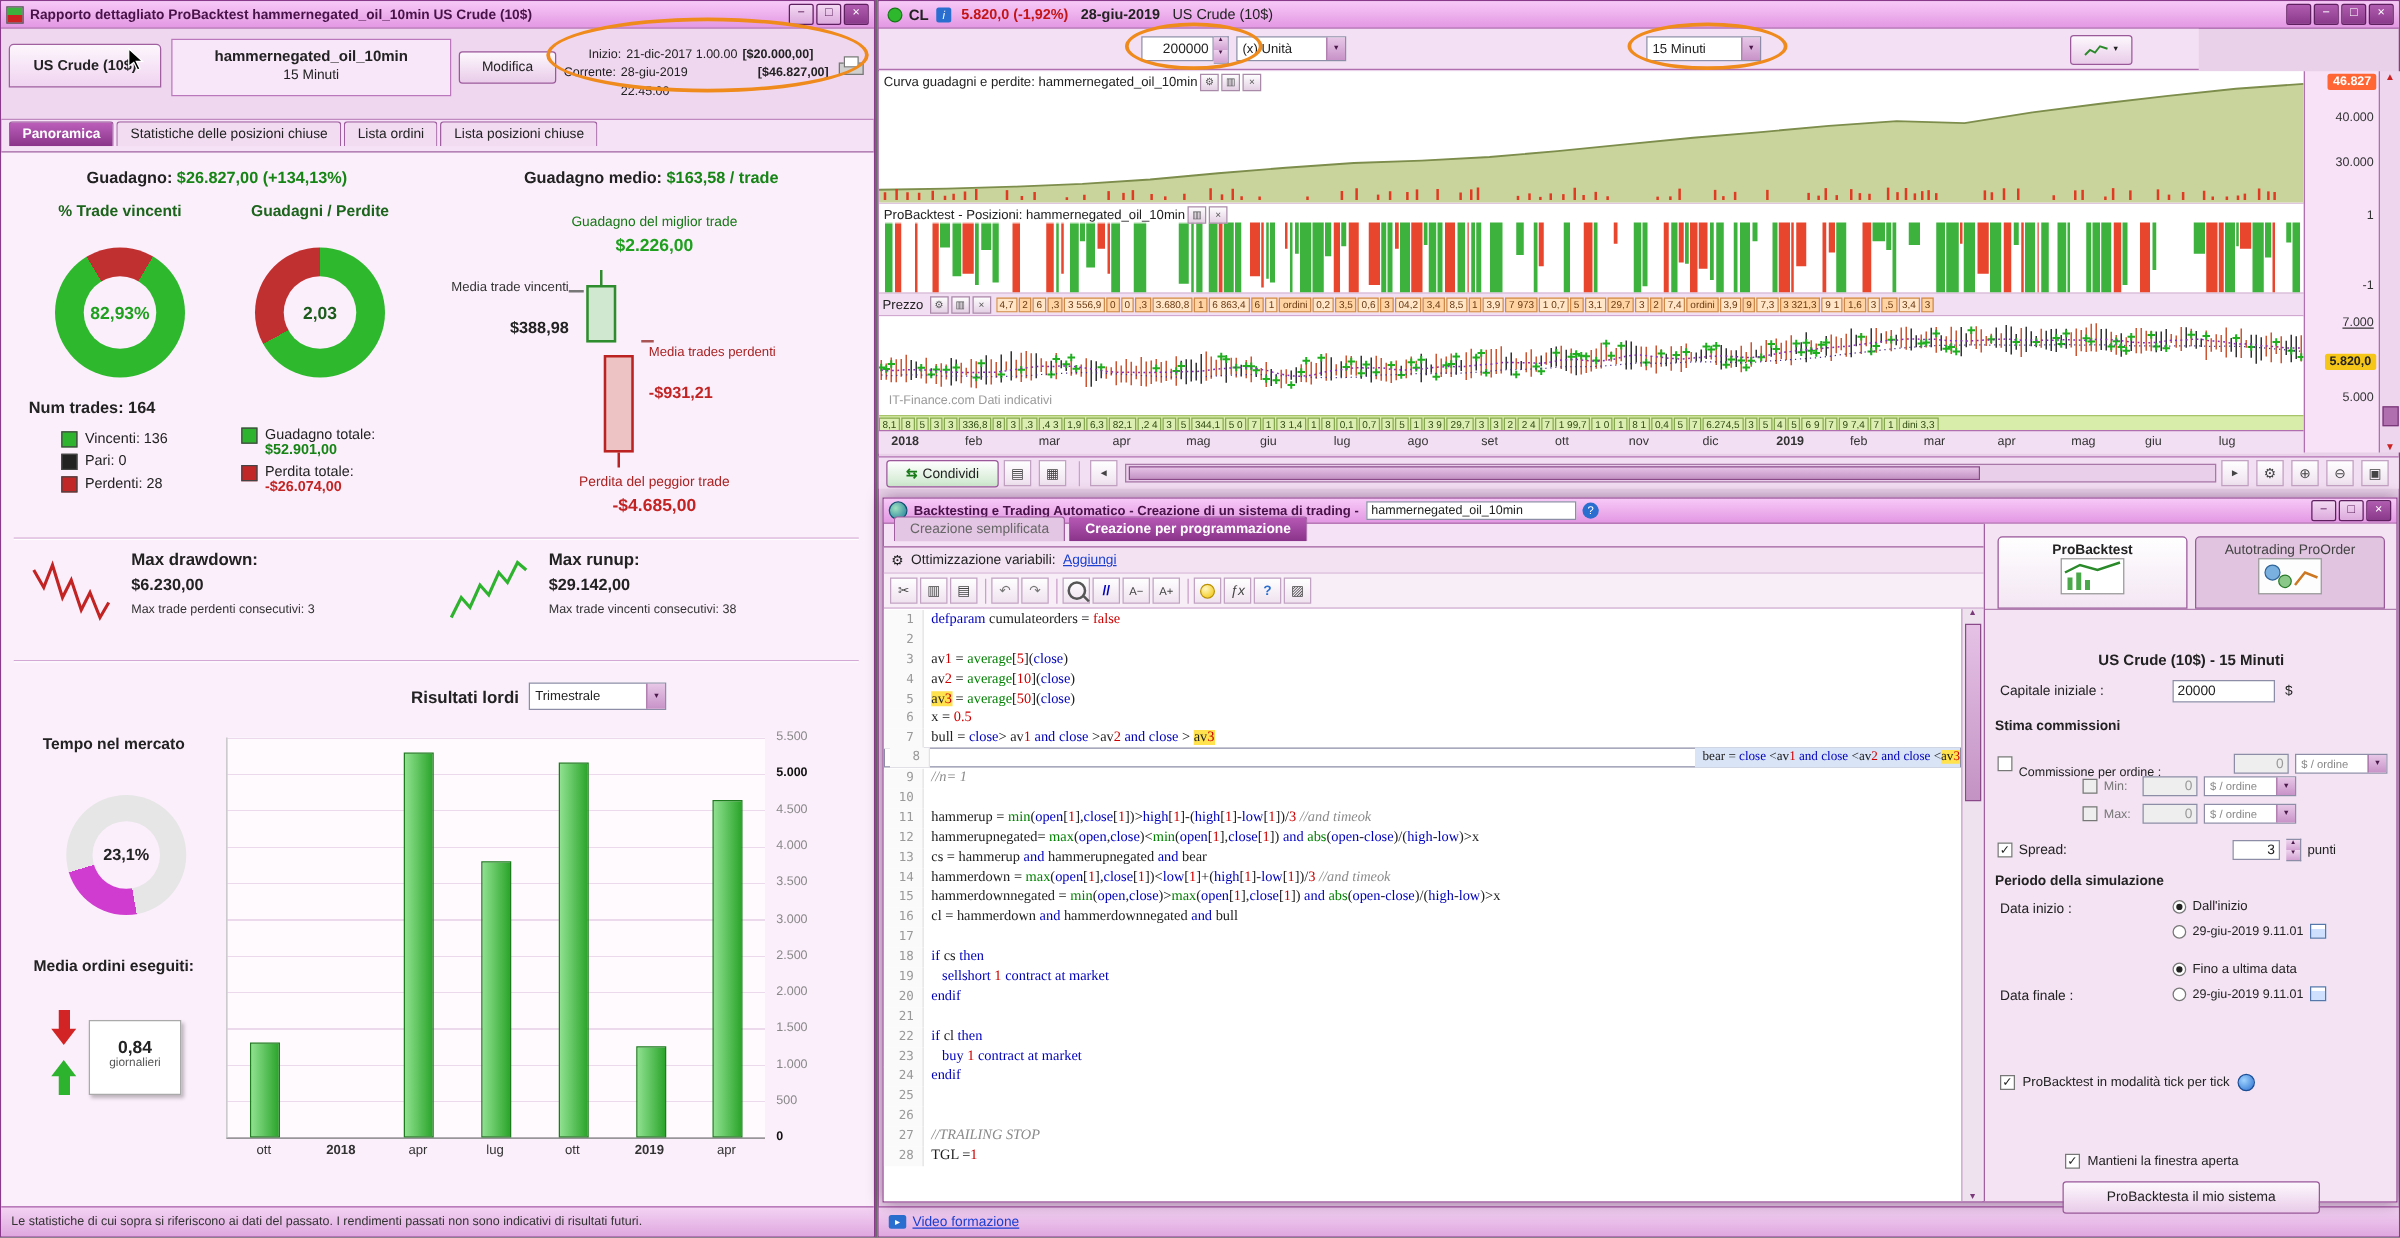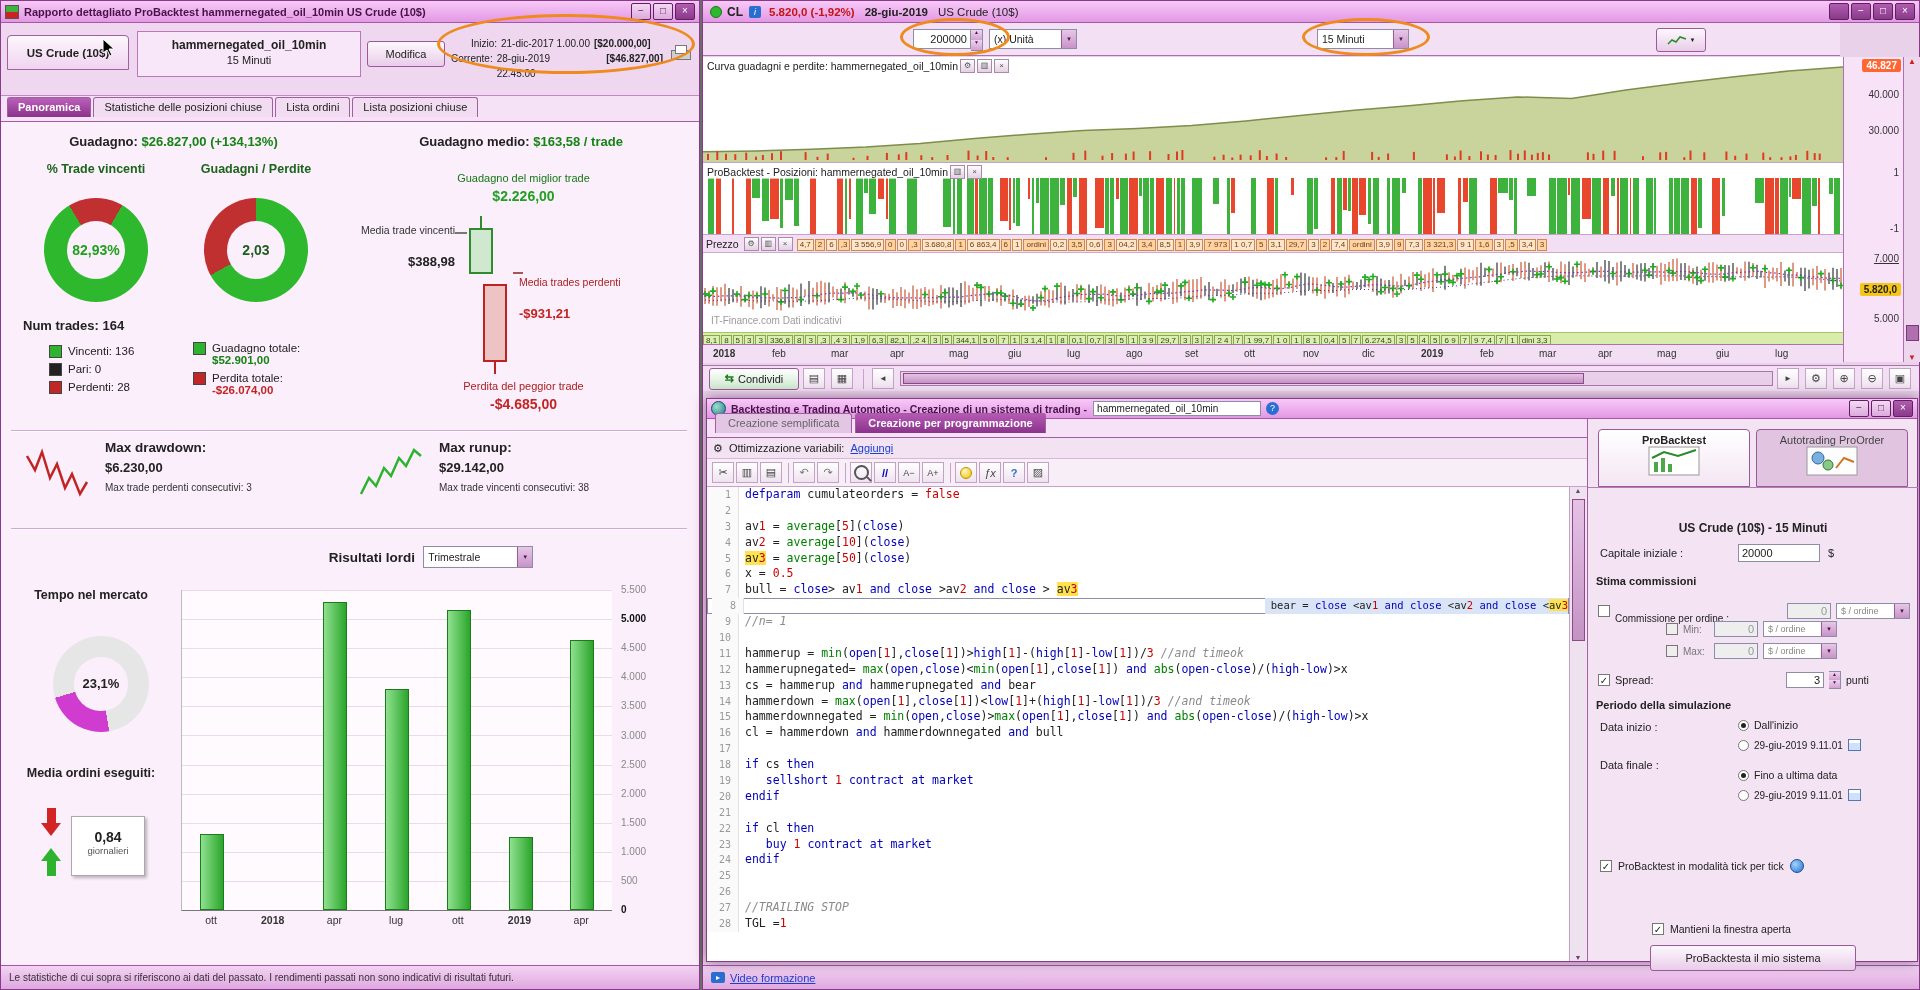--- a/index.html
+++ b/index.html
@@ -61,21 +61,21 @@
   .lens:after{content:"";position:absolute;width:6px;height:2px;background:#555;transform:rotate(45deg);right:-5px;bottom:-2px;}
   
   .bt-tab{display:inline-block;padding:3px 12px 4px;margin-right:3px;border:1px solid #a060a0;border-bottom:none;background:#e3c6e3;color:#666;font-size:11px;border-radius:3px 3px 0 0;}
   .bt-tab.on{background:linear-gradient(#b558b5,#8a338a);color:#fff;font-weight:bold;}
   .ed-ic{width:22px;height:21px;border:1px solid #c3a3c3;background:linear-gradient(#fff,#efe2ef);margin-right:2px;display:inline-flex;align-items:center;justify-content:center;font-size:11px;color:#444;box-sizing:border-box;}
   .ed-sep{width:1px;height:20px;background:#c9a0c9;margin:0 4px;display:inline-block;}
   #code-rows{background:#fff;font-family:"DejaVu Sans Mono",monospace;font-size:11.5px;}
   .crow{height:15.9px;line-height:15.9px;white-space:pre;}
   .crow .lno{display:inline-block;width:24px;padding-right:7px;text-align:right;color:#999;background:#fafafa;border-right:1px solid #e2e2e2;font-size:10px;}
   .crow.sel .ct{background:#d9e4f6;}
-  .ct{padding-left:6px;}
+  .ct{padding-left:6px;font-family:Liberation Serif, serif;}
   .kw{color:#0000bb;}
   .fn{color:#008000;}
   .num{color:#cc0000;}
   .com{color:#8a8a8a;font-style:italic;}
   .hlt{background:#ffe24d;}
   .cfg-tab{position:absolute;border:1px solid #9a5a9a;border-radius:4px 4px 0 0;text-align:center;font-size:11px;box-sizing:border-box;}
   .cfg-tab.on{background:linear-gradient(#ffffff,#f3e6f3);font-weight:bold;}
   .cfg-tab.off{background:#e0c4e0;color:#444;}
   .cal{width:13px;height:12px;border:1px solid #5577aa;background:linear-gradient(#fff 0 3px,#cfe0ff 3px),#fff;display:inline-block;box-sizing:border-box;}
   .globe{width:12px;height:12px;border-radius:50%;background:radial-gradient(circle at 35% 35%,#9fd4ff,#2a6fd0);border:1px solid #1c4e96;display:inline-block;}
@@ -281,21 +281,21 @@
       <span style="color:#c41414;font-weight:bold;font-size:11.5px;margin-right:10px;">5.820,0 (-1,92%)</span>
       <span style="font-weight:bold;font-size:11.5px;margin-right:10px;">28-giu-2019</span>
       <span style="font-size:11.5px;">US Crude (10$)</span>
       <span style="flex:1"></span>
       <span class="tb-btn"><span class="grid-ic"></span></span>
       <span class="tb-btn">−</span>
       <span class="tb-btn">□</span>
       <span class="tb-btn">×</span>
     </div>
 
-    <div class="abs" style="left:0;top:22px;width:1137px;height:32px;background:#f4e0f4;border-bottom:1px solid #b070b0;">
+    <div class="abs" style="left:0;top:22px;width:1056px;height:32px;background:#f4e0f4;border-bottom:1px solid #b070b0;">
       <div class="inp abs" style="left:210px;top:6px;width:58px;height:20px;justify-content:flex-end;">
         <span>200000</span>
       </div>
       <div class="spin abs" style="left:268px;top:6px;height:20px;border:1px solid #8d8da8;border-left:none;">
         <span>▲</span>
           <span>▼</span>
       </div>
       <div class="sel abs" style="left:286px;top:6px;width:88px;height:20px;">
         <span>(x) Unità</span>
           <span class="arr">▼</span>
@@ -1192,21 +1192,21 @@
             <span class="dot"></span>
           </span>
           <span style="font-size:10.5px;">Dall'inizio</span>
       </div>
       <div class="abs" style="left:150px;top:320px;display:flex;align-items:center;gap:5px;">
         <span class="radio"></span>
           <span style="font-size:10px;">29-giu-2019 9.11.01</span>
           <span class="cal"></span>
       </div>
 
-      <div class="abs" style="left:12px;top:340px;font-size:11px;">Data finale :</div>
+      <div class="abs" style="left:12px;top:372px;font-size:11px;">Data finale :</div>
       <div class="abs" style="left:150px;top:350px;display:flex;align-items:center;gap:5px;">
         <span class="radio">
             <span class="dot"></span>
           </span>
           <span style="font-size:10.5px;">Fino a ultima data</span>
       </div>
       <div class="abs" style="left:150px;top:370px;display:flex;align-items:center;gap:5px;">
         <span class="radio"></span>
           <span style="font-size:10px;">29-giu-2019 9.11.01</span>
           <span class="cal"></span>

